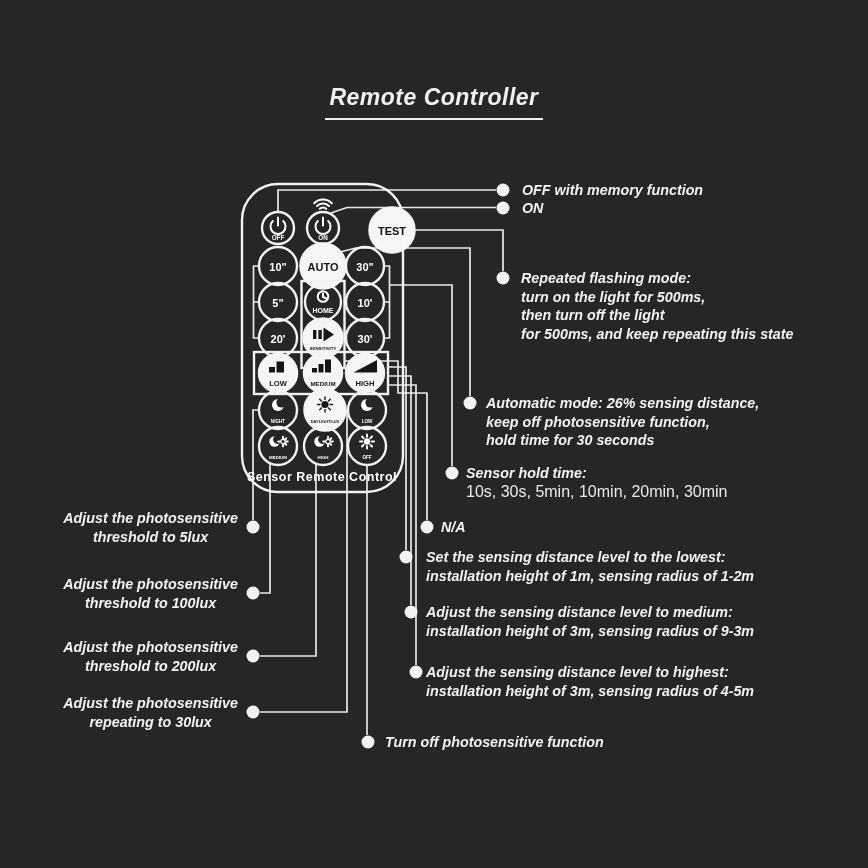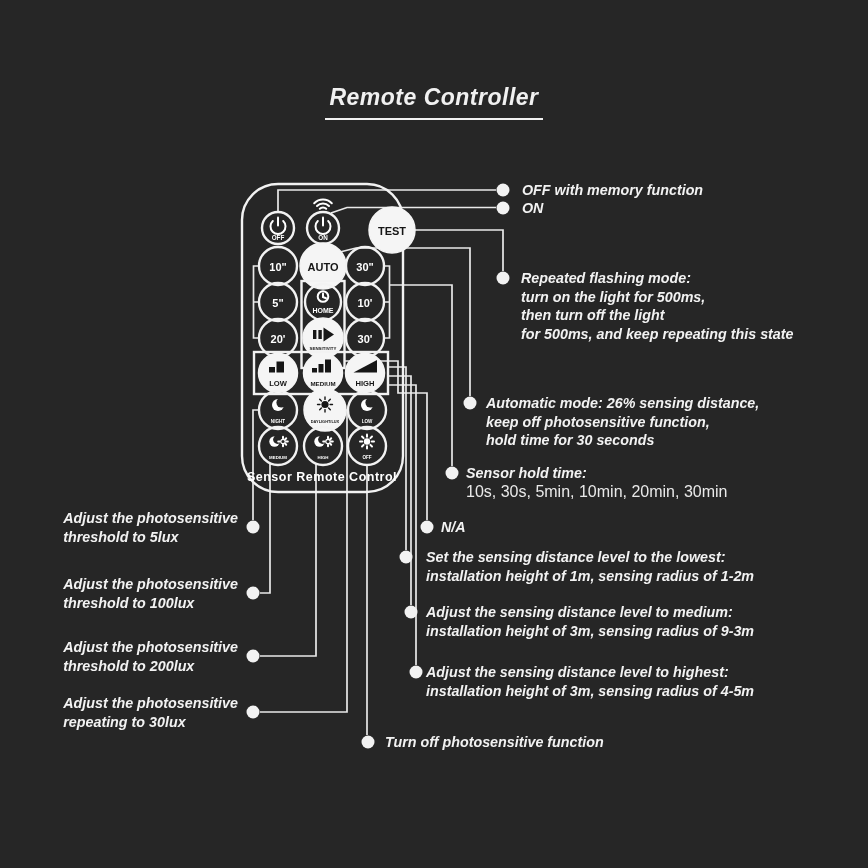--- a/index.html
+++ b/index.html
@@ -5,21 +5,21 @@
   html,body{margin:0;padding:0;background:#262626;}
   .stage{position:relative;width:868px;height:868px;background:#262626;overflow:hidden;
          font-family:"Liberation Sans",sans-serif;color:#f0f0f0;}
   .title{position:absolute;top:84px;left:0;right:0;margin:0 auto;width:fit-content;
          font-size:23px;font-weight:bold;font-style:italic;letter-spacing:.5px;
          border-bottom:2px solid #f0f0f0;padding:0 4px 7px 4px;}
   svg.diagram{position:absolute;left:0;top:0;}
   .co{position:absolute;font-size:14.3px;font-weight:bold;font-style:italic;
       line-height:18.5px;white-space:nowrap;color:#f2f2f2;}
   .co .sub{font-weight:normal;font-style:normal;font-size:16px;color:#e9e9e9;}
-  .col{text-align:left;}
+  .col{text-align:center;}
   
   text{font-family:"Liberation Sans",sans-serif;}
   .tw{fill:#ffffff;font-weight:bold;text-anchor:middle;}
   .tb{fill:#161616;font-weight:bold;text-anchor:middle;}
   .ln{fill:none;stroke:#e9e9e9;stroke-width:1.7;}
   .ring{fill:none;stroke:#f2f2f2;stroke-width:2.4;}
   .fillb{fill:#f5f5f5;stroke:#f5f5f5;stroke-width:1.5;}
   .ic{stroke:#ffffff;stroke-width:2;fill:none;stroke-linecap:round;}
   .icb{stroke:#161616;fill:none;stroke-linecap:round;}
   .dot{fill:#f2f2f2;}

